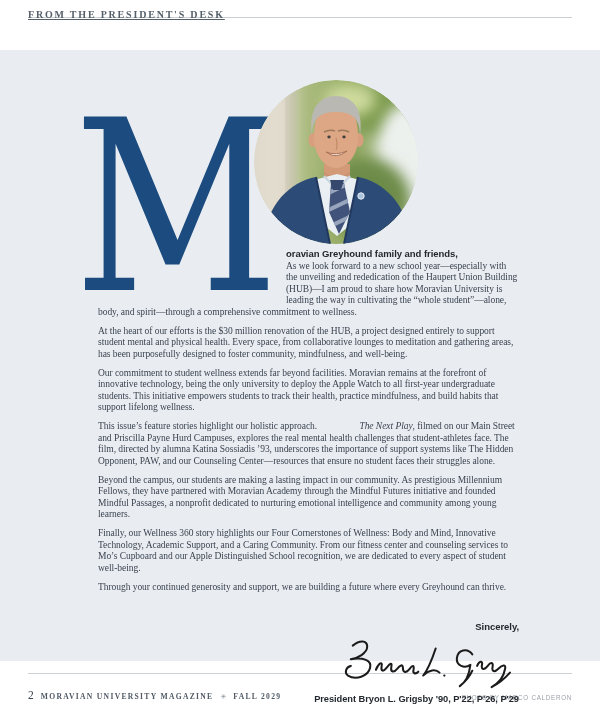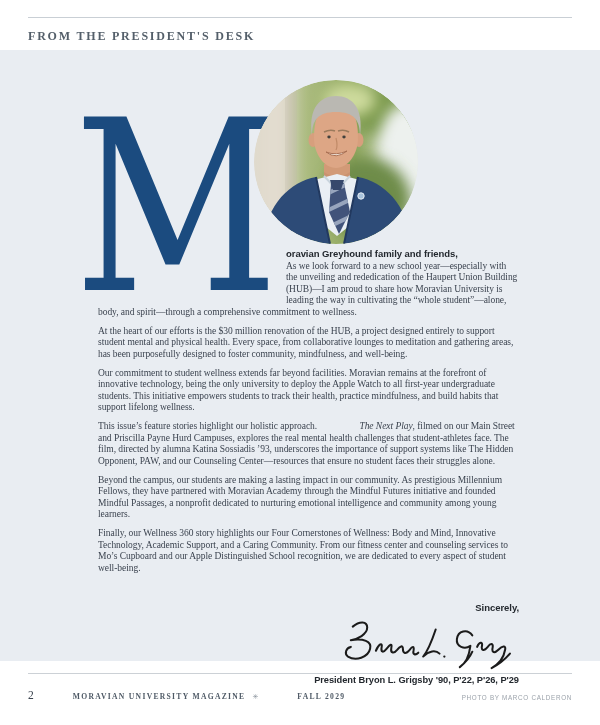--- a/index.html
+++ b/index.html
@@ -1,22 +1,22 @@
 <!DOCTYPE html>
 <html><head>
 <meta charset="utf-8">
 <style>
   html,body{margin:0;padding:0;background:#ffffff;}
   .page{position:relative;width:600px;height:725px;background:#ffffff;overflow:hidden;
         font-family:"Liberation Serif",serif;}
 
   
   .top-rule{position:absolute;left:28px;right:28px;top:17px;border-top:1px solid #c9cfd5;}
-  .kicker{position:absolute;left:28px;top:29px;font-family:"Liberation Serif",serif;
-          font-weight:700;font-size:12px;letter-spacing:1.8px;color:#545f6a;}
+  .kicker{position:absolute;left:28px;top:9px;font-family:"Liberation Serif",serif;
+          font-weight:700;font-size:10px;letter-spacing:1.8px;color:#545f6a;text-decoration:underline;}
 
   
   .panel{position:absolute;left:0;top:50px;width:600px;height:611px;background:#e9edf2;}
 
   
   .dropcap{position:absolute;left:74px;top:89px;z-index:1;
            font-family:"DejaVu Serif",serif;font-size:238px;line-height:238px;
            color:#1b4b7f;transform:scaleX(.84);transform-origin:0 0;user-select:none;}
 
   
@@ -35,21 +35,21 @@
   .closing{text-align:right;margin-top:10px;}
   .sincerely{font-family:"Liberation Sans",sans-serif;font-weight:700;font-size:9.5px;color:#23282e;margin-top:28px;}
   .signature{display:inline-block;margin:3px 0 0 0;}
   .signer{font-family:"Liberation Sans",sans-serif;font-weight:700;font-size:9.3px;color:#23282e;margin-top:1px;}
 
   
   .footer-rule{position:absolute;left:28px;right:28px;top:673px;border-top:1px solid #ccd1d6;}
   .footer-left{position:absolute;left:28px;top:689px;display:flex;align-items:baseline;gap:7px;}
   .page-number{font-family:"Liberation Serif",serif;font-size:11.5px;color:#39424d;}
   .magazine,.issue{font-family:"Liberation Serif",serif;font-size:7.6px;letter-spacing:1.3px;
-                   font-weight:600;color:#4f5a66;margin-left:32px;}
+                   font-weight:600;color:#4f5a66;}
   .sep-icon{font-family:"DejaVu Sans",sans-serif;font-size:7px;color:#89929b;}
   .footer-right{position:absolute;right:28px;top:694px;font-family:"Liberation Sans",sans-serif;
                 font-size:6.3px;letter-spacing:.7px;color:#9ba2aa;}
 </style>
 </head>
 <body>
 
 <div class="page">
 
   <div class="top-rule"></div>
@@ -120,20 +120,21 @@
     <div class="indent-spacer"></div>
     <p>
       <span class="salutation">oravian Greyhound family and friends,</span>
       <span>As we look forward to a new school year—especially with the unveiling and rededication of the Haupert Union Building (HUB)—I am proud to share how Moravian University is leading the way in cultivating the “whole student”—alone, body, and spirit—through a comprehensive commitment to wellness.</span>
     </p>
     <p>At the heart of our efforts is the $30 million renovation of the HUB, a project designed entirely to support student mental and physical health. Every space, from collaborative lounges to meditation and gathering areas, has been purposefully designed to foster community, mindfulness, and well-being.</p>
     <p>Our commitment to student wellness extends far beyond facilities. Moravian remains at the forefront of innovative technology, being the only university to deploy the Apple Watch to all first-year undergraduate students. This initiative empowers students to track their health, practice mindfulness, and build habits that support lifelong wellness.</p>
     <p><span>This issue’s feature stories highlight our holistic approach. </span><em>The Next Play</em><span>, filmed on our Main Street and Priscilla Payne Hurd Campuses, explores the real mental health challenges that student-athletes face. The film, directed by alumna Katina Sossiadis ’93, underscores the importance of support systems like The Hidden Opponent, PAW, and our Counseling Center—resources that ensure no student faces their struggles alone.</span></p>
     <p>Beyond the campus, our students are making a lasting impact in our community. As prestigious Millennium Fellows, they have partnered with Moravian Academy through the Mindful Futures initiative and founded Mindful Passages, a nonprofit dedicated to nurturing emotional intelligence and community among young learners.</p>
     <p>Finally, our Wellness 360 story highlights our Four Cornerstones of Wellness: Body and Mind, Innovative Technology, Academic Support, and a Caring Community. From our fitness center and counseling services to Mo’s Cupboard and our Apple Distinguished School recognition, we are dedicated to every aspect of student well-being.</p>
+    <p>Through your continued generosity and support, we are building a future where every Greyhound can thrive.</p>
 
     <div class="closing">
       <div class="sincerely">Sincerely,</div>
       <svg class="signature" viewBox="0 0 190 56" width="184" height="54" fill="none" stroke="#1b1b1b" stroke-width="2.1" stroke-linecap="round" stroke-linejoin="round">
         <path d="M18,10 C25,4 33,4 33,11 C33,18 23,23 16,24 C29,22 38,25 36,33 C34,42 21,46 13,41 C9,38 11,32 16,31"></path>
         <path d="M42,35 C45,28 49,26 48,31 C47,36 49,38 53,33 C57,28 59,27 58,32 C57,37 60,39 64,34 C67,30 70,29 70,33 C70,38 73,39 77,34 C80,30 82,30 81,35 C80,39 83,40 86,37"></path>
         <path d="M104,13 C100,25 96,35 91,41 C97,35 104,34 108,38"></path>
         <circle cx="113" cy="41" r="1.2" fill="#1b1b1b" stroke="none"></circle>
         <path d="M142,19 C137,12 127,14 126,23 C125,31 134,34 140,30 C139,38 137,47 129,52 C134,48 139,43 142,36"></path>
         <path d="M147,31 C149,26 153,25 152,30 C151,35 154,36 158,31 C161,27 164,27 163,32 C162,37 165,38 169,34 C173,30 177,29 176,34 C175,40 171,48 162,53 C168,50 175,45 181,38"></path>

